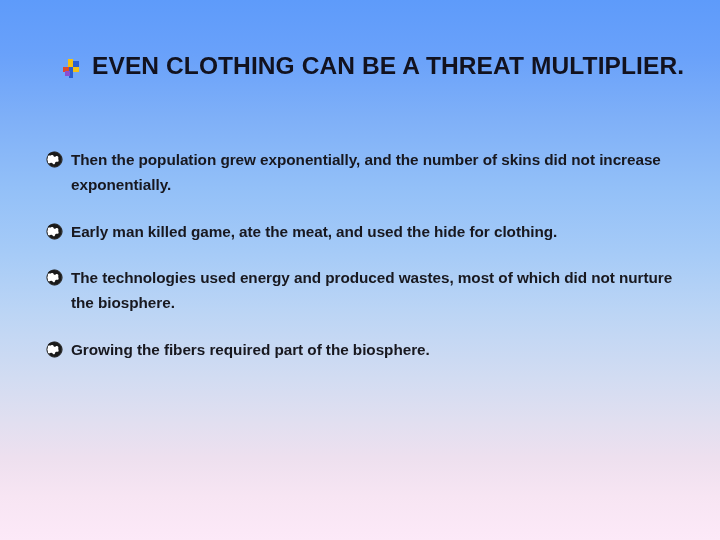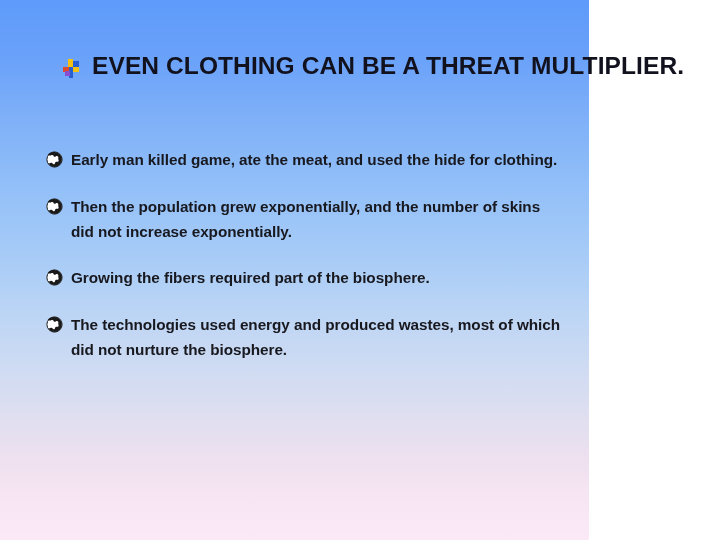--- a/index.html
+++ b/index.html
@@ -9,21 +9,21 @@
   }
   body {
     width: 720px;
     height: 540px;
     overflow: hidden;
     font-family: "Liberation Sans", sans-serif;
   }
 
   #slide {
     position: relative;
-    width: 589px;
+    width: 720px;
     height: 540px;
     box-sizing: border-box;
     background: linear-gradient(to bottom,
         #5e9bfa 0%,
         #69a1fa 10%,
         #7fb0f8 22%,
         #93c0f8 35%,
         #a6cbf7 47%,
         #bcd5f5 58%,
         #d2dcf2 70%,
@@ -111,48 +111,48 @@
 
   <div id="body-block">
 
     <div class="bullet-row">
       <span class="bullet-icon">
         <svg viewBox="0 0 17 17" width="17" height="17" xmlns="http://www.w3.org/2000/svg">
           <circle cx="8.5" cy="8.5" r="7.6" fill="#ffffff" stroke="#1a1a1a" stroke-width="1"></circle>
           <path d="M8.5 1.1a7.4 7.4 0 0 1 0 14.8 7.4 7.4 0 0 1-6.3-3.6c1.6.5 2.6-.7 3.6-.4 1.1.3 1.4 1.6 2.4 1.3.9-.3.6-1.7 1.5-2.3.9-.6 2.2.2 2.8-.7.6-.9-.6-1.9-.2-2.9.4-1-.3-2-1.3-2.2-1.1-.2-1.6 1-2.6.7-1-.3-.8-1.6-1.9-1.8-1-.2-1.8.9-2.9.6-.8-.2-1.2-1-1.9-1.1A7.4 7.4 0 0 1 8.5 1.1z" fill="#1a1a1a"></path>
         </svg>
       </span>
-      <span class="bullet-text">Early man killed game, ate the meat, and used the hide for clothing.</span>
+      <span class="bullet-text">Then the population grew exponentially, and the number of skins did not increase exponentially.</span>
     </div>
 
     <div class="bullet-row">
       <span class="bullet-icon">
         <svg viewBox="0 0 17 17" width="17" height="17" xmlns="http://www.w3.org/2000/svg">
           <circle cx="8.5" cy="8.5" r="7.6" fill="#ffffff" stroke="#1a1a1a" stroke-width="1"></circle>
           <path d="M8.5 1.1a7.4 7.4 0 0 1 0 14.8 7.4 7.4 0 0 1-6.3-3.6c1.6.5 2.6-.7 3.6-.4 1.1.3 1.4 1.6 2.4 1.3.9-.3.6-1.7 1.5-2.3.9-.6 2.2.2 2.8-.7.6-.9-.6-1.9-.2-2.9.4-1-.3-2-1.3-2.2-1.1-.2-1.6 1-2.6.7-1-.3-.8-1.6-1.9-1.8-1-.2-1.8.9-2.9.6-.8-.2-1.2-1-1.9-1.1A7.4 7.4 0 0 1 8.5 1.1z" fill="#1a1a1a"></path>
         </svg>
       </span>
-      <span class="bullet-text">Then the population grew exponentially, and the number of skins did not increase exponentially.</span>
+      <span class="bullet-text">Early man killed game, ate the meat, and used the hide for clothing.</span>
     </div>
 
+
+    <div class="bullet-row">
+      <span class="bullet-icon">
+        <svg viewBox="0 0 17 17" width="17" height="17" xmlns="http://www.w3.org/2000/svg">
+          <circle cx="8.5" cy="8.5" r="7.6" fill="#ffffff" stroke="#1a1a1a" stroke-width="1"></circle>
+          <path d="M8.5 1.1a7.4 7.4 0 0 1 0 14.8 7.4 7.4 0 0 1-6.3-3.6c1.6.5 2.6-.7 3.6-.4 1.1.3 1.4 1.6 2.4 1.3.9-.3.6-1.7 1.5-2.3.9-.6 2.2.2 2.8-.7.6-.9-.6-1.9-.2-2.9.4-1-.3-2-1.3-2.2-1.1-.2-1.6 1-2.6.7-1-.3-.8-1.6-1.9-1.8-1-.2-1.8.9-2.9.6-.8-.2-1.2-1-1.9-1.1A7.4 7.4 0 0 1 8.5 1.1z" fill="#1a1a1a"></path>
+        </svg>
+      </span>
+      <span class="bullet-text">The technologies used energy and produced wastes, most of which did not nurture the biosphere.</span>
+    </div>
 
     <div class="bullet-row">
       <span class="bullet-icon">
         <svg viewBox="0 0 17 17" width="17" height="17" xmlns="http://www.w3.org/2000/svg">
           <circle cx="8.5" cy="8.5" r="7.6" fill="#ffffff" stroke="#1a1a1a" stroke-width="1"></circle>
           <path d="M8.5 1.1a7.4 7.4 0 0 1 0 14.8 7.4 7.4 0 0 1-6.3-3.6c1.6.5 2.6-.7 3.6-.4 1.1.3 1.4 1.6 2.4 1.3.9-.3.6-1.7 1.5-2.3.9-.6 2.2.2 2.8-.7.6-.9-.6-1.9-.2-2.9.4-1-.3-2-1.3-2.2-1.1-.2-1.6 1-2.6.7-1-.3-.8-1.6-1.9-1.8-1-.2-1.8.9-2.9.6-.8-.2-1.2-1-1.9-1.1A7.4 7.4 0 0 1 8.5 1.1z" fill="#1a1a1a"></path>
         </svg>
       </span>
       <span class="bullet-text">Growing the fibers required part of the biosphere.</span>
     </div>
 
-    <div class="bullet-row">
-      <span class="bullet-icon">
-        <svg viewBox="0 0 17 17" width="17" height="17" xmlns="http://www.w3.org/2000/svg">
-          <circle cx="8.5" cy="8.5" r="7.6" fill="#ffffff" stroke="#1a1a1a" stroke-width="1"></circle>
-          <path d="M8.5 1.1a7.4 7.4 0 0 1 0 14.8 7.4 7.4 0 0 1-6.3-3.6c1.6.5 2.6-.7 3.6-.4 1.1.3 1.4 1.6 2.4 1.3.9-.3.6-1.7 1.5-2.3.9-.6 2.2.2 2.8-.7.6-.9-.6-1.9-.2-2.9.4-1-.3-2-1.3-2.2-1.1-.2-1.6 1-2.6.7-1-.3-.8-1.6-1.9-1.8-1-.2-1.8.9-2.9.6-.8-.2-1.2-1-1.9-1.1A7.4 7.4 0 0 1 8.5 1.1z" fill="#1a1a1a"></path>
-        </svg>
-      </span>
-      <span class="bullet-text">The technologies used energy and produced wastes, most of which did not nurture the biosphere.</span>
-    </div>
-
   </div>
 </div>
 
 </body></html>

